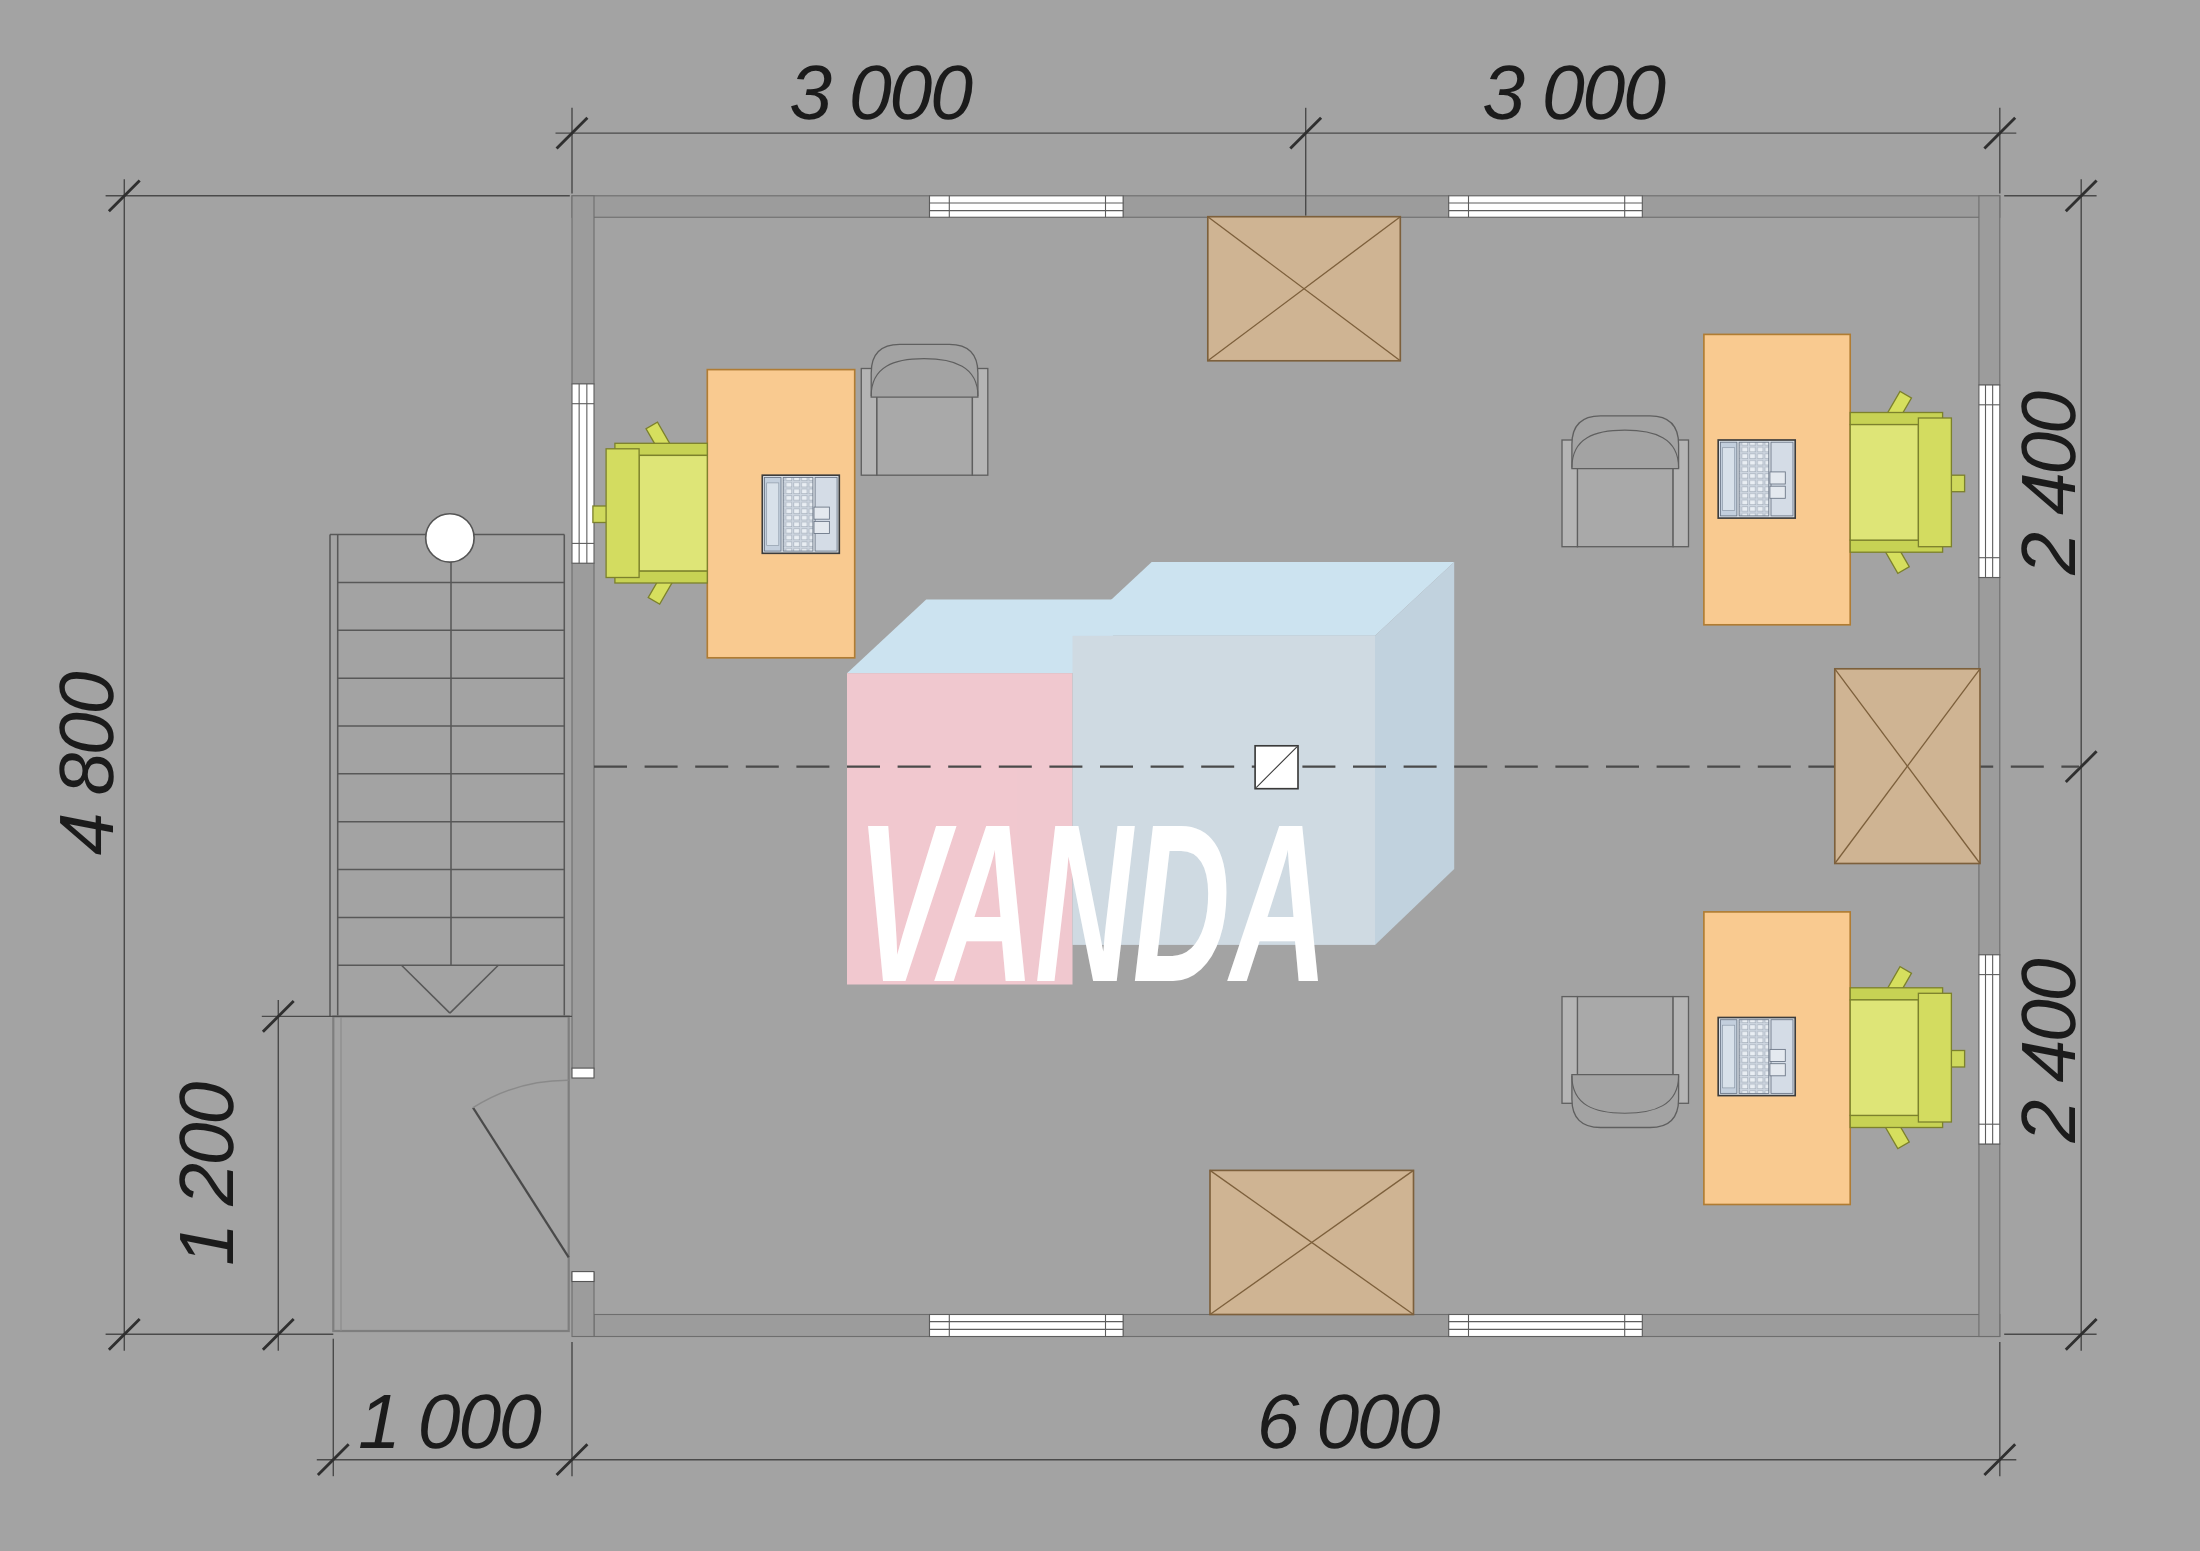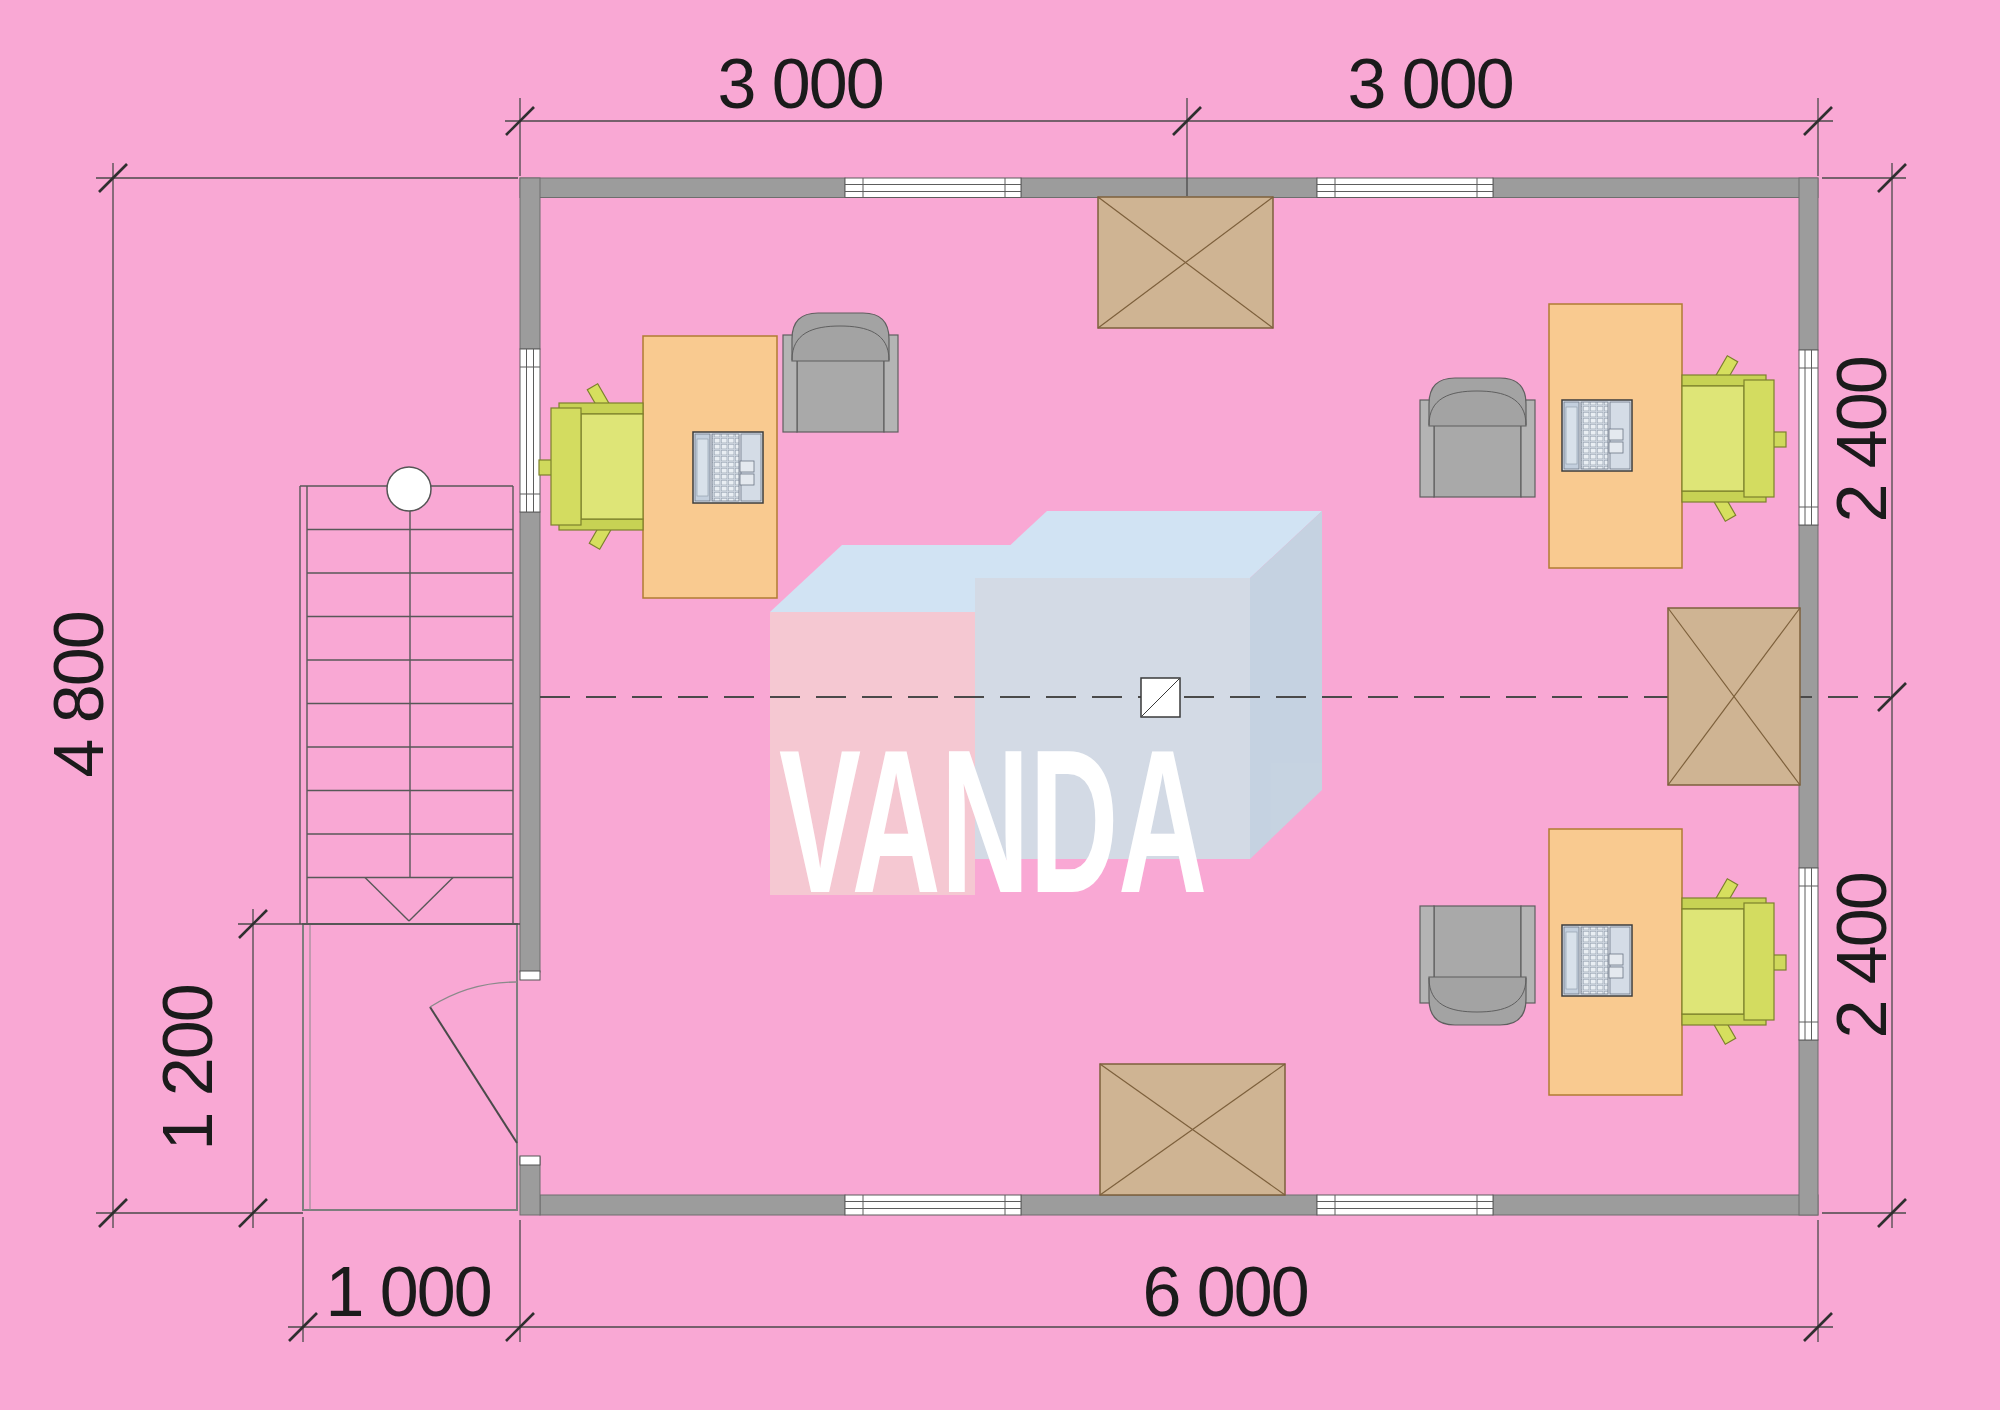--- a/index.html
+++ b/index.html
@@ -1,17 +1,17 @@
 <!DOCTYPE html>
 <html><head>
 <meta charset="utf-8">
 <style>
   html,body{margin:0;padding:0;background:#ffffff;}
-  .canvas{position:relative;width:2000px;height:1410px;background:#f9a8d4;overflow:hidden;
-          font-family:"Liberation Sans",sans-serif;}
+  .canvas{position:relative;width:2000px;height:1410px;background:#a3a3a3;overflow:hidden;
+          font-family:"Liberation Sans",sans-serif;font-style:italic;}
   svg{position:absolute;left:0;top:0;}
   text{font-family:"Liberation Sans",sans-serif;fill:#1b1b1b;}
   .dimtxt{font-size:70px;letter-spacing:-2px;}
   .logotxt{font-size:205px;font-weight:bold;fill:#ffffff;}
   .thin{stroke:#4a4a4a;stroke-width:1.3;fill:none;}
   .tick{stroke:#2f2f2f;stroke-width:2.6;}
   .wall{fill:#9c9c9c;stroke:#6e6e6e;stroke-width:1;}
   .win{fill:#ffffff;stroke:#5d5d5d;stroke-width:1;}
   .winline{stroke:#5d5d5d;stroke-width:1;fill:none;}
   .stair{stroke:#585858;stroke-width:1.4;fill:none;}

